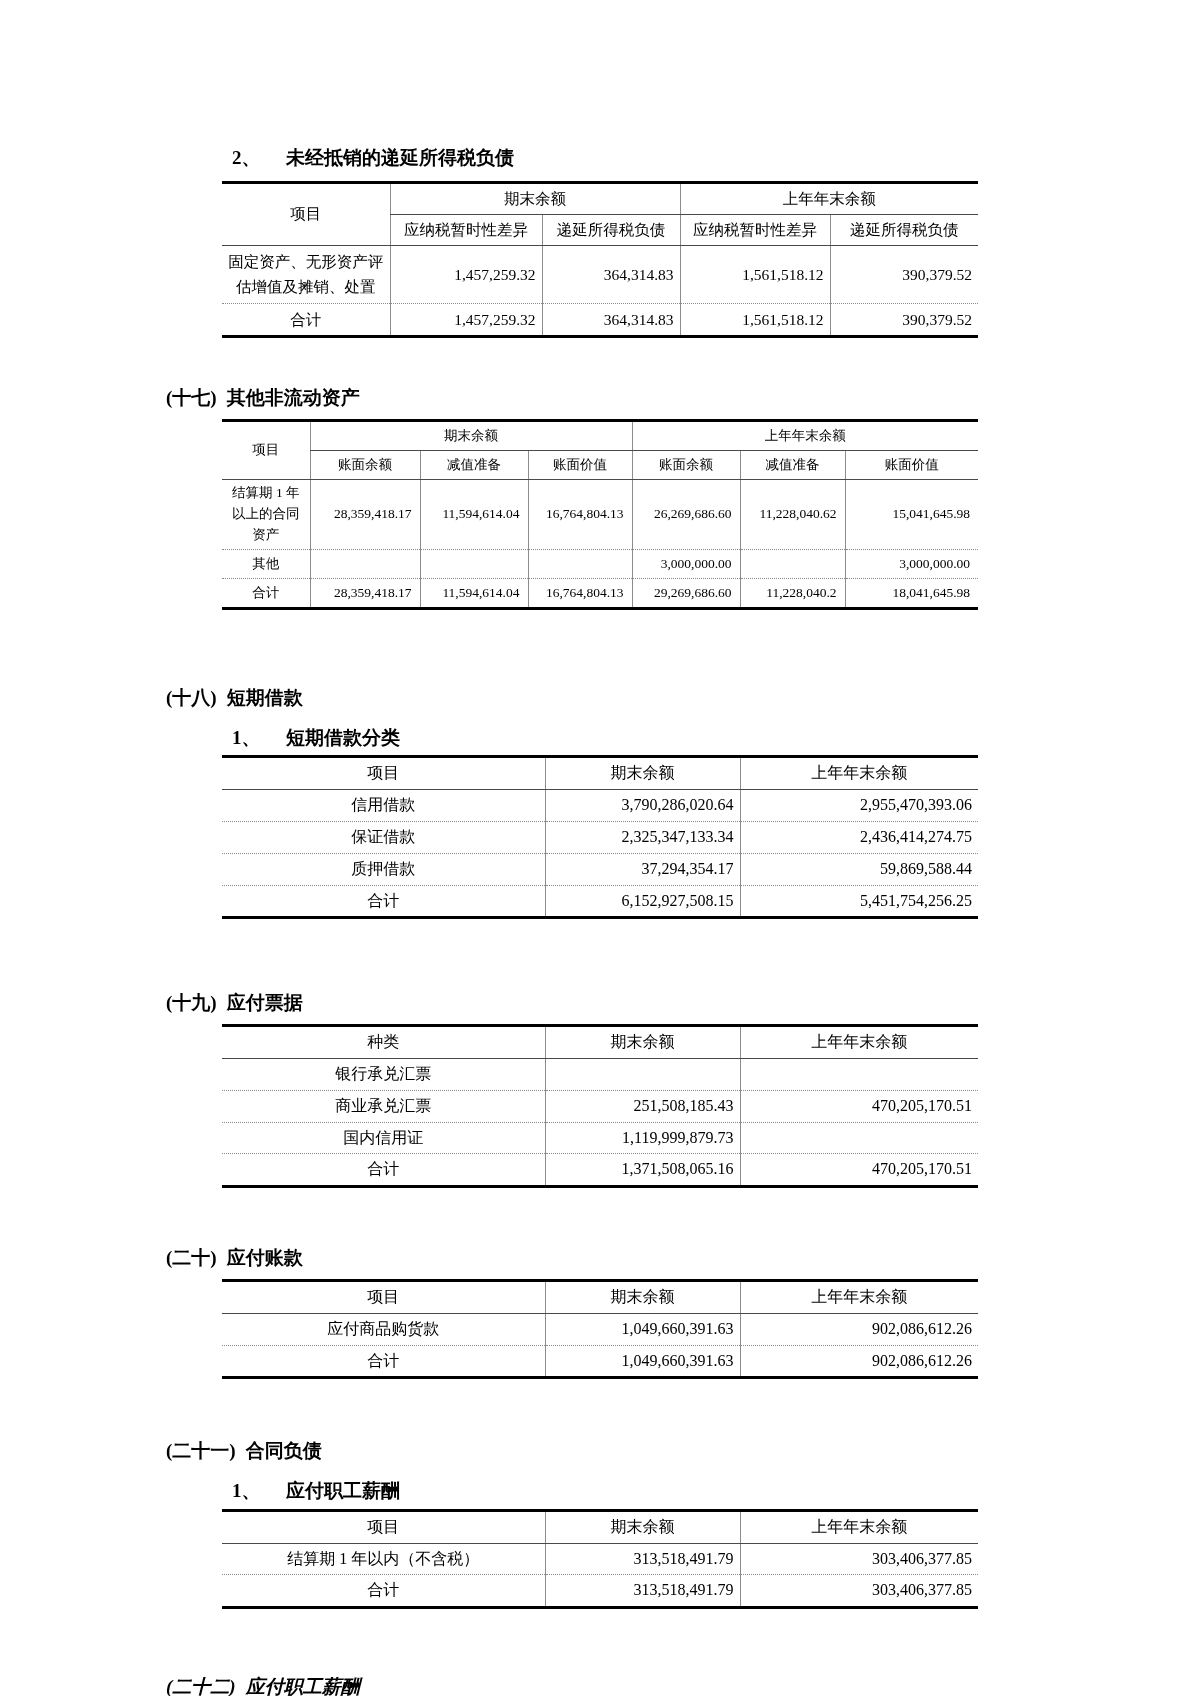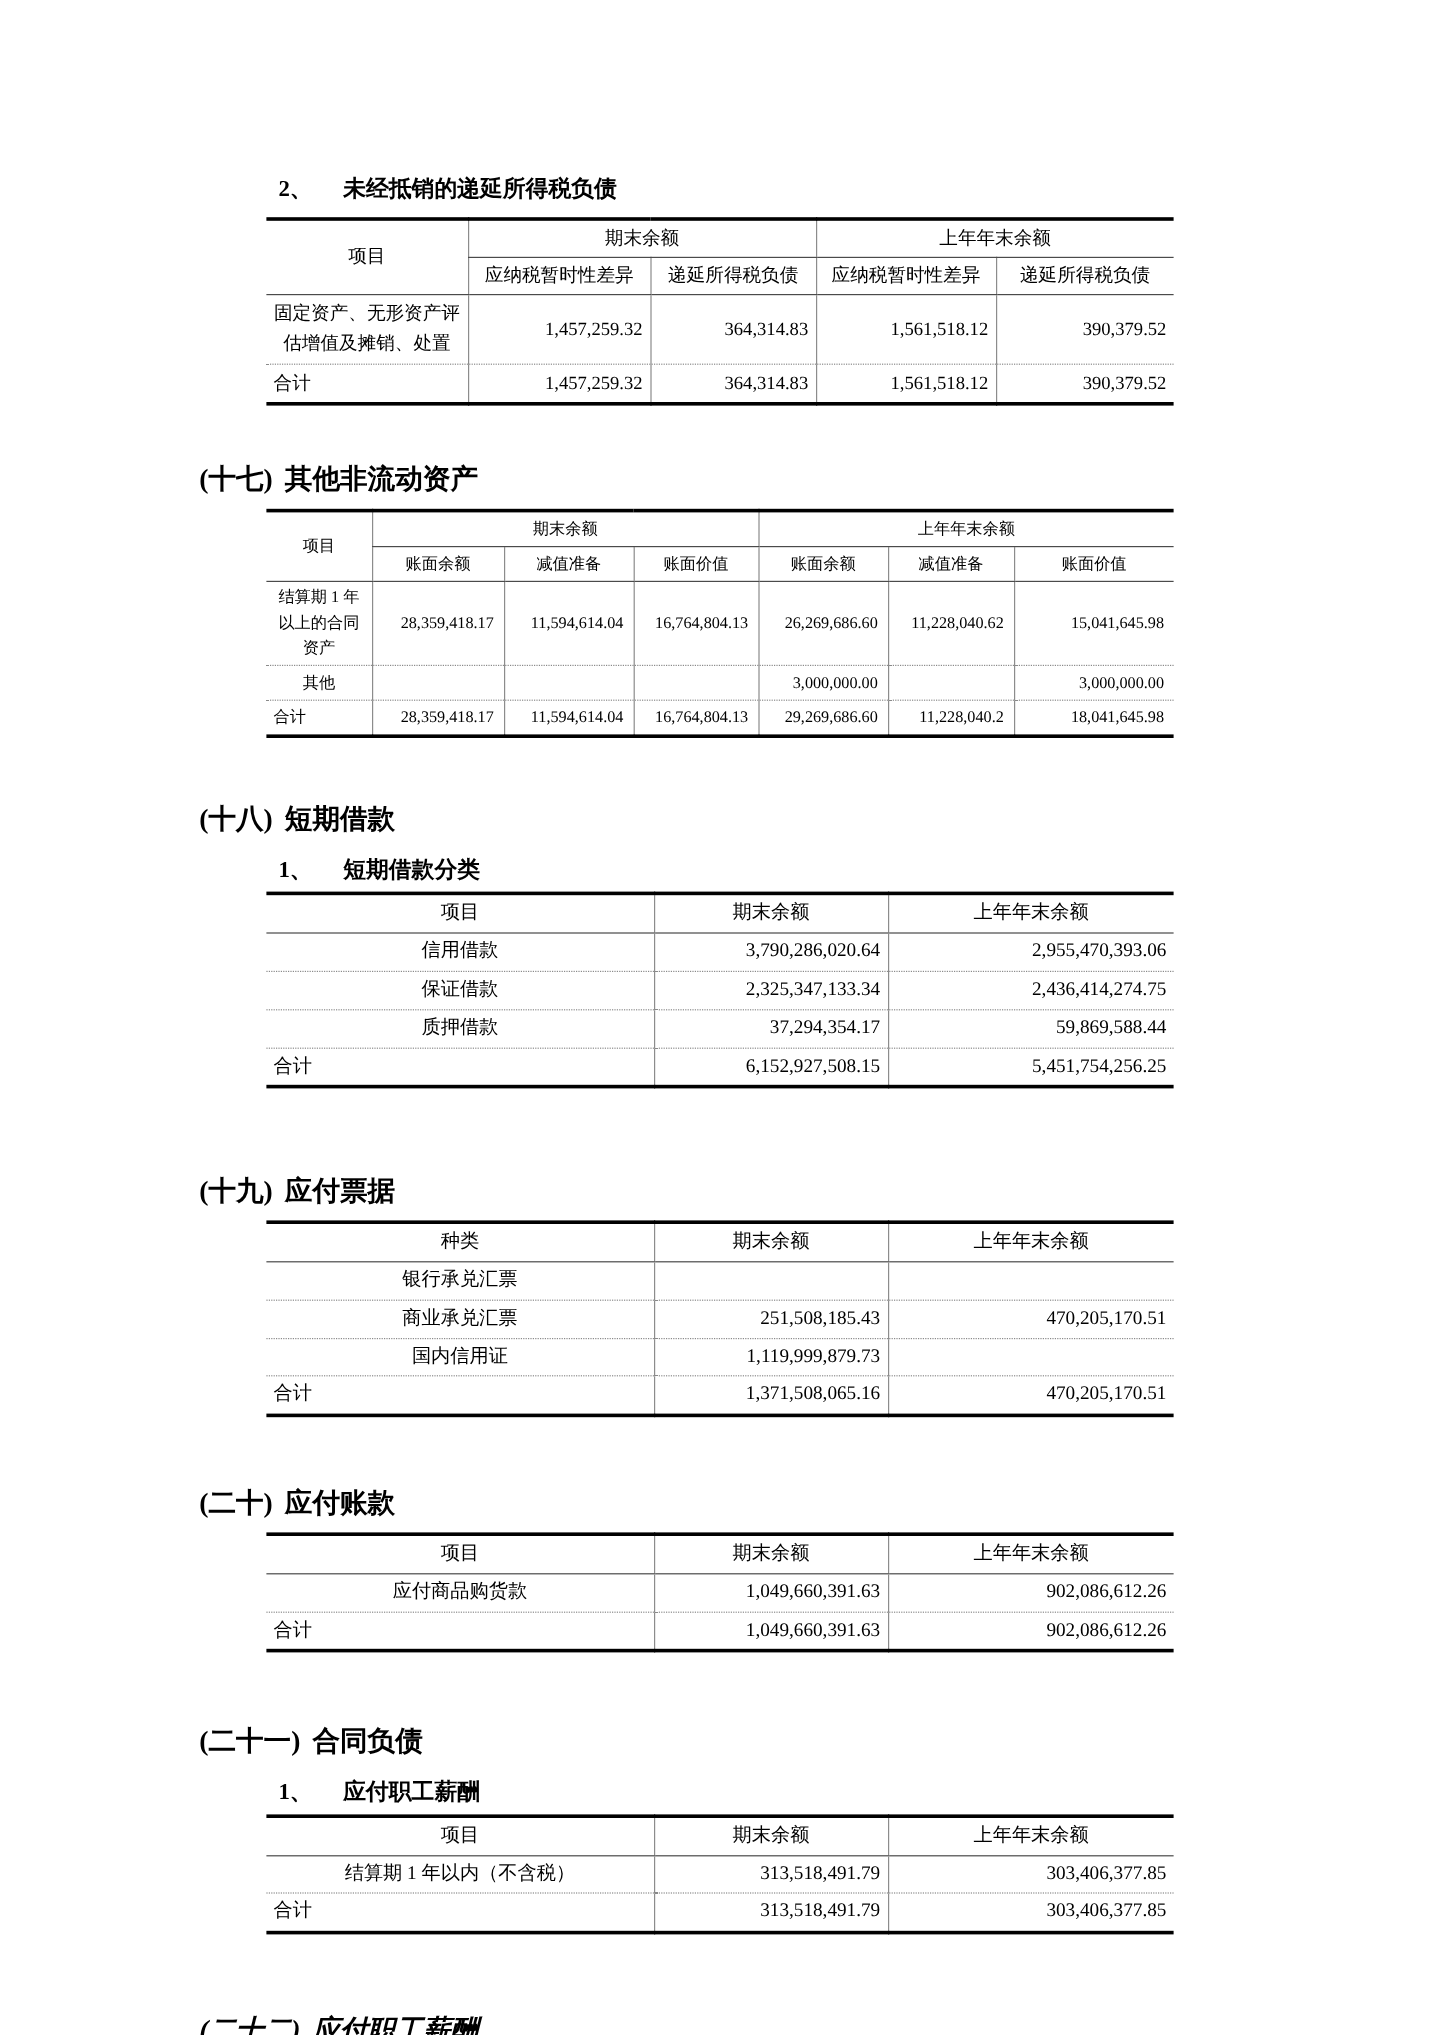--- a/index.html
+++ b/index.html
@@ -6,21 +6,21 @@
   body{
     width:1200px;height:1696px;
     font-family:"Liberation Serif","DejaVu Serif",serif;
     color:#000;
   }
   .page{
     position:relative;width:1200px;height:1696px;
     box-sizing:border-box;padding-top:146px;overflow:hidden;background:#fff;
   }
   
-  .h-sec{font-size:23px;font-weight:bold;margin:0 0 0 166px;line-height:1.25;}
+  .h-sec{font-size:19px;font-weight:bold;margin:0 0 0 166px;line-height:1.25;}
   .h-sec .snum{margin-right:10px;}
   .h-sub{font-size:19px;font-weight:bold;margin:0 0 0 232px;line-height:1.25;}
   .h-sub .snum{display:inline-block;min-width:54px;}
   
   table.fin{
     border-collapse:collapse;table-layout:fixed;
     margin-left:222px;width:756px;
     border-top:3px solid #000;border-bottom:3px solid #000;
     font-size:16px;
   }
@@ -31,33 +31,33 @@
   }
   table.fin .nb{border-left:none !important;margin-left:16px;}
   table.fin th{text-align:center;}
   .grp{border-bottom:1px solid #4a4a4a;}
   .itemhead{border-bottom:1px solid #4a4a4a;}
   .hrow2 th{border-bottom:1px solid #4a4a4a;}
   .shead th{border-bottom:1px solid #4a4a4a;}
   tr.data td{border-bottom:1px dotted #8a8a8a;}
   tr.last td{border-bottom:none;}
   .lbl{text-align:center;padding-left:8px;}
-  .ctr{text-align:left;}
+  .ctr{text-align:center;}
   .num{text-align:right;padding-right:14px;}
   .numend{text-align:right;padding-right:36px;}
   
   table.t1{font-size:15.5px;}
   table.t1 td{line-height:1.65;}
   table.t2{font-size:13.5px;}
   table.t2 .num,table.t2 .numend{padding-right:8px;}
   
   .mt-t1{margin-top:11px;}
   .mt-s17{margin-top:48px;}
   .mt-t2{margin-top:9px;}
-  .mt-s18{margin-top:54px;}
+  .mt-s18{margin-top:76px;}
   .mt-sub{margin-top:16px;}
   .mt-t3{margin-top:6px;}
   .mt-s19{margin-top:72px;}
   .mt-t4{margin-top:9px;}
   .mt-s20{margin-top:58px;}
   .mt-t5{margin-top:9px;}
   .mt-s21{margin-top:60px;}
   .mt-t6{margin-top:6px;}
   .mt-s22{margin-top:66px;font-style:italic;}
 </style>

